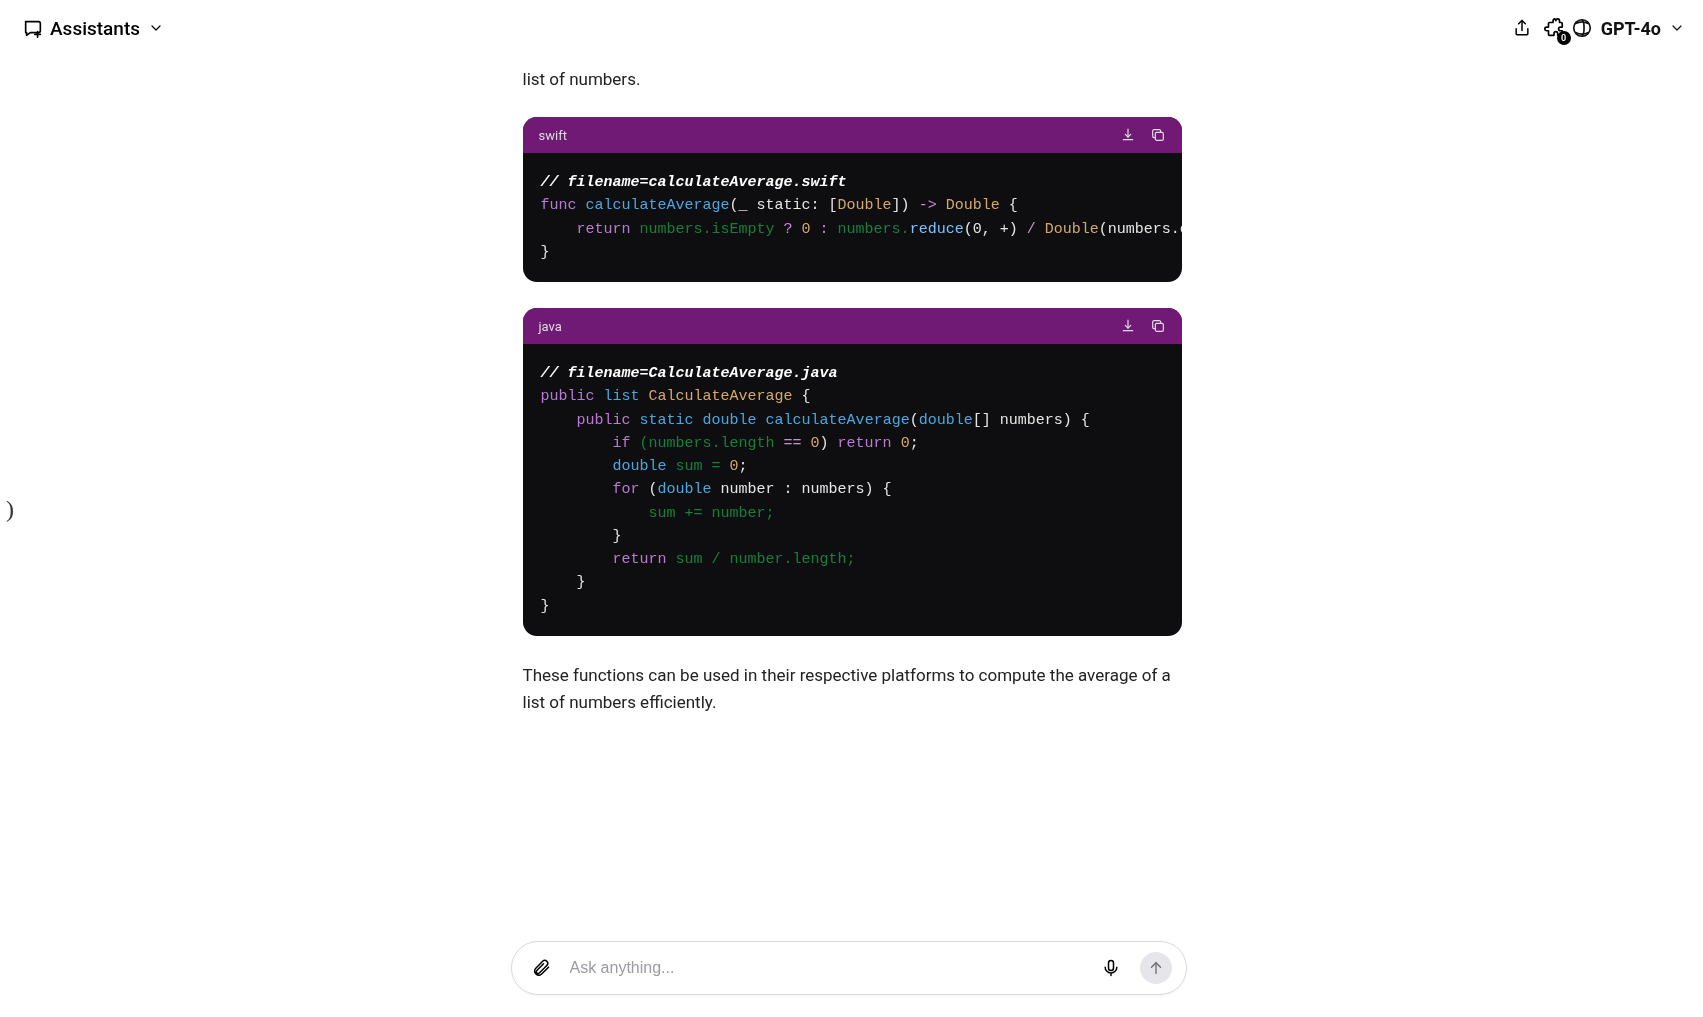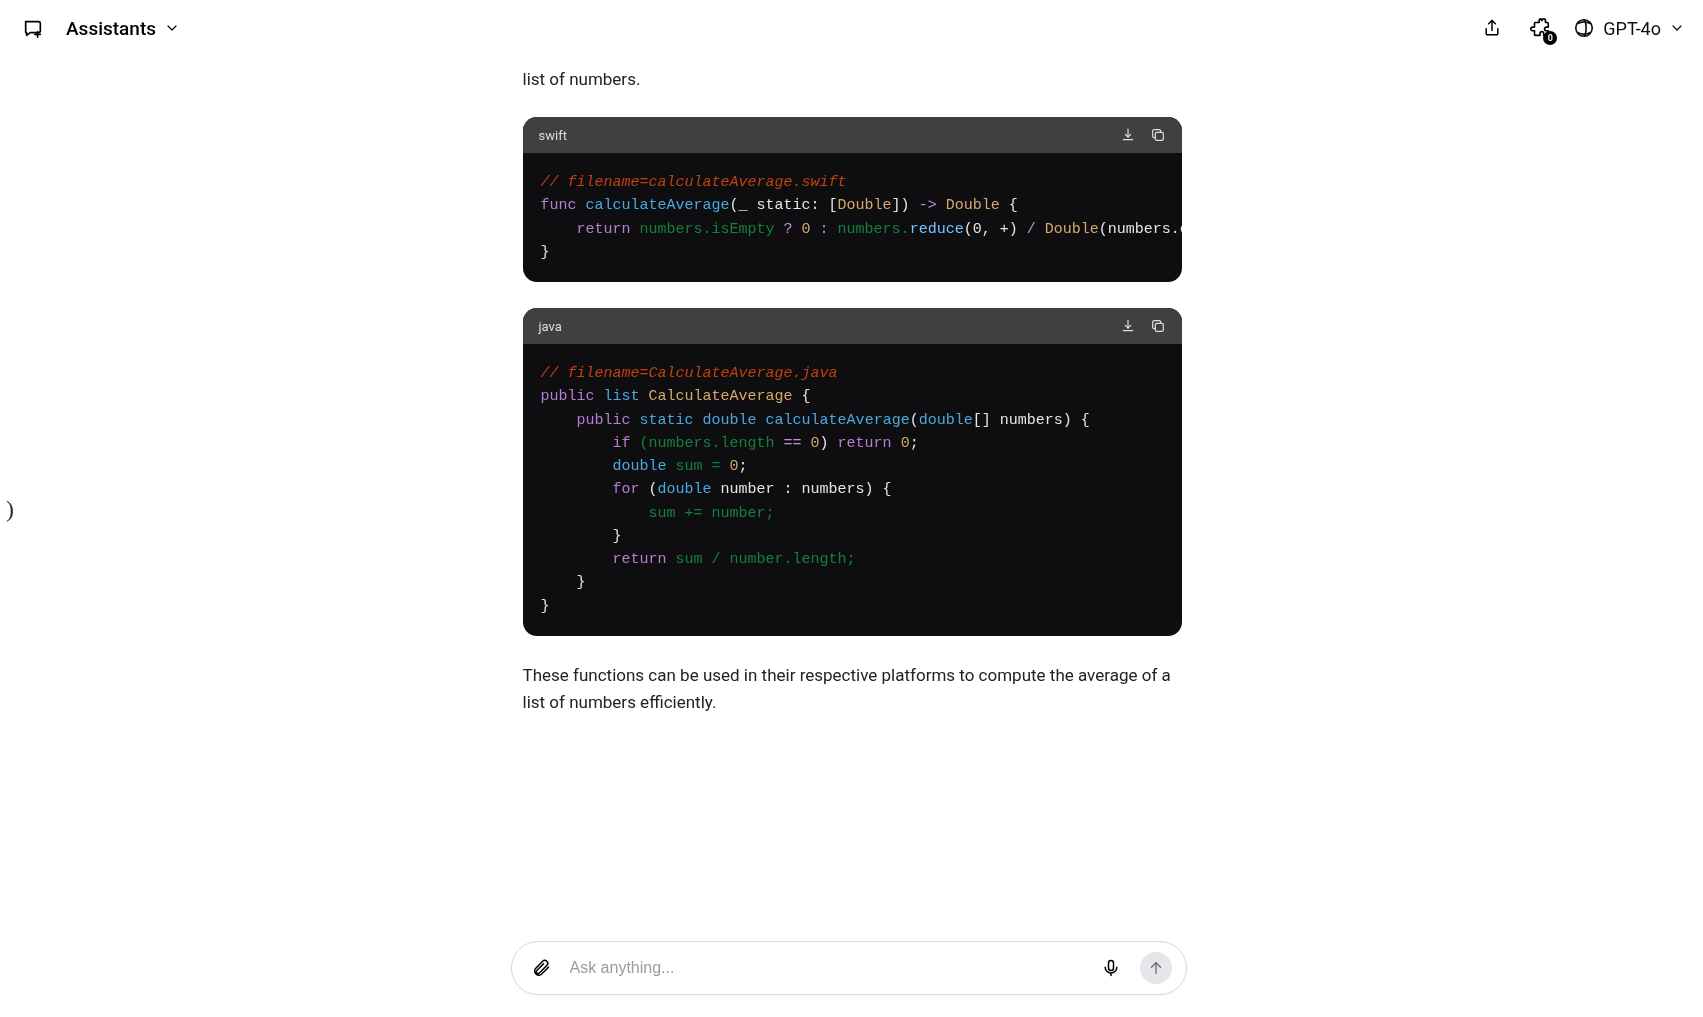--- a/index.html
+++ b/index.html
@@ -1,45 +1,45 @@
 <!DOCTYPE html>
 <html><head>
 <meta charset="utf-8">
 <style>
   * { margin:0; padding:0; box-sizing:border-box; }
   html,body { width:100%; height:100%; background:#fff; color:#111; font-family:-apple-system,BlinkMacSystemFont,"Segoe UI",Roboto,Helvetica,Arial,sans-serif; }
   body { display:flex; flex-direction:column; }
 
   
   .topbar { height:56px; display:flex; align-items:center; justify-content:space-between; padding:0 18px; }
-  .topbar-left, .topbar-right { display:flex; align-items:center; gap:18px; }
+  .topbar-left, .topbar-right { display:flex; align-items:center; gap:2px; }
   .icon-btn { width:30px; height:30px; display:flex; align-items:center; justify-content:center; cursor:pointer; color:#000; }
   .topbar-title { font-size:19px; font-weight:500; color:#000; display:flex; align-items:center; gap:8px; }
   .chev { width:16px; height:16px; }
   .puzzle-wrap { position:relative; }
   .puzzle-badge { position:absolute; bottom:-2px; right:-2px; background:#000; color:#fff; border-radius:50%; width:14px; height:14px; font-size:9px; display:flex; align-items:center; justify-content:center; font-weight:600; }
-  .model-select { display:flex; align-items:center; gap:8px; font-size:18px; font-weight:400; cursor:pointer;justify-content:flex-end; }
+  .model-select { display:flex; align-items:center; gap:8px; font-size:18px; font-weight:700; cursor:pointer;justify-content:flex-end; }
   .model-select svg.logo { width:22px; height:22px; }
 
   
   .content { flex:1; overflow-y:auto; }
   .conv { width:660px; margin:0 auto; padding:0 0 40px 1px; }
 
   .msg-text { font-size:17px; line-height:1.6; color:#222; margin:18px 0 24px 0; }
 
   
   .code-block { border-radius:14px; overflow:hidden; margin-bottom:26px; background:#0e0e10; }
-  .code-header { display:flex; align-items:center; justify-content:space-between; background:#404040; color:#ddd; padding:10px 16px; font-size:13px; }
+  .code-header { display:flex; align-items:center; justify-content:space-between; background:#701a75; color:#ddd; padding:10px 16px; font-size:13px; }
   .code-header-actions { display:flex; gap:14px; }
   .code-header-actions svg { width:16px; height:16px; stroke:#ddd; cursor:pointer; }
   pre { padding:18px 18px; overflow-x:auto; }
   code { font-family:"SFMono-Regular",Consolas,"Liberation Mono",Menlo,monospace; font-size:15px; line-height:1.55; color:#e6e6e6; white-space:pre; }
 
   
-  .c-comment { color:#c2410c; font-style:italic; }
+  .c-comment { color:#ffffff; font-style:italic;font-weight:bold; }
   .c-key     { color:#b97bd3; }       
   .c-key2    { color:#4aa8e0; }       
   .c-type    { color:#d6a96b; }       
   .c-func    { color:#4aa8e0; }       
   .c-num     { color:#d6a96b; }
   .c-op      { color:#c68fd4; }       
   .c-punc    { color:#e6e6e6; }
   .c-ident   { color:#15803d; }
   .c-method  { color:#7ac3ff; }
 

